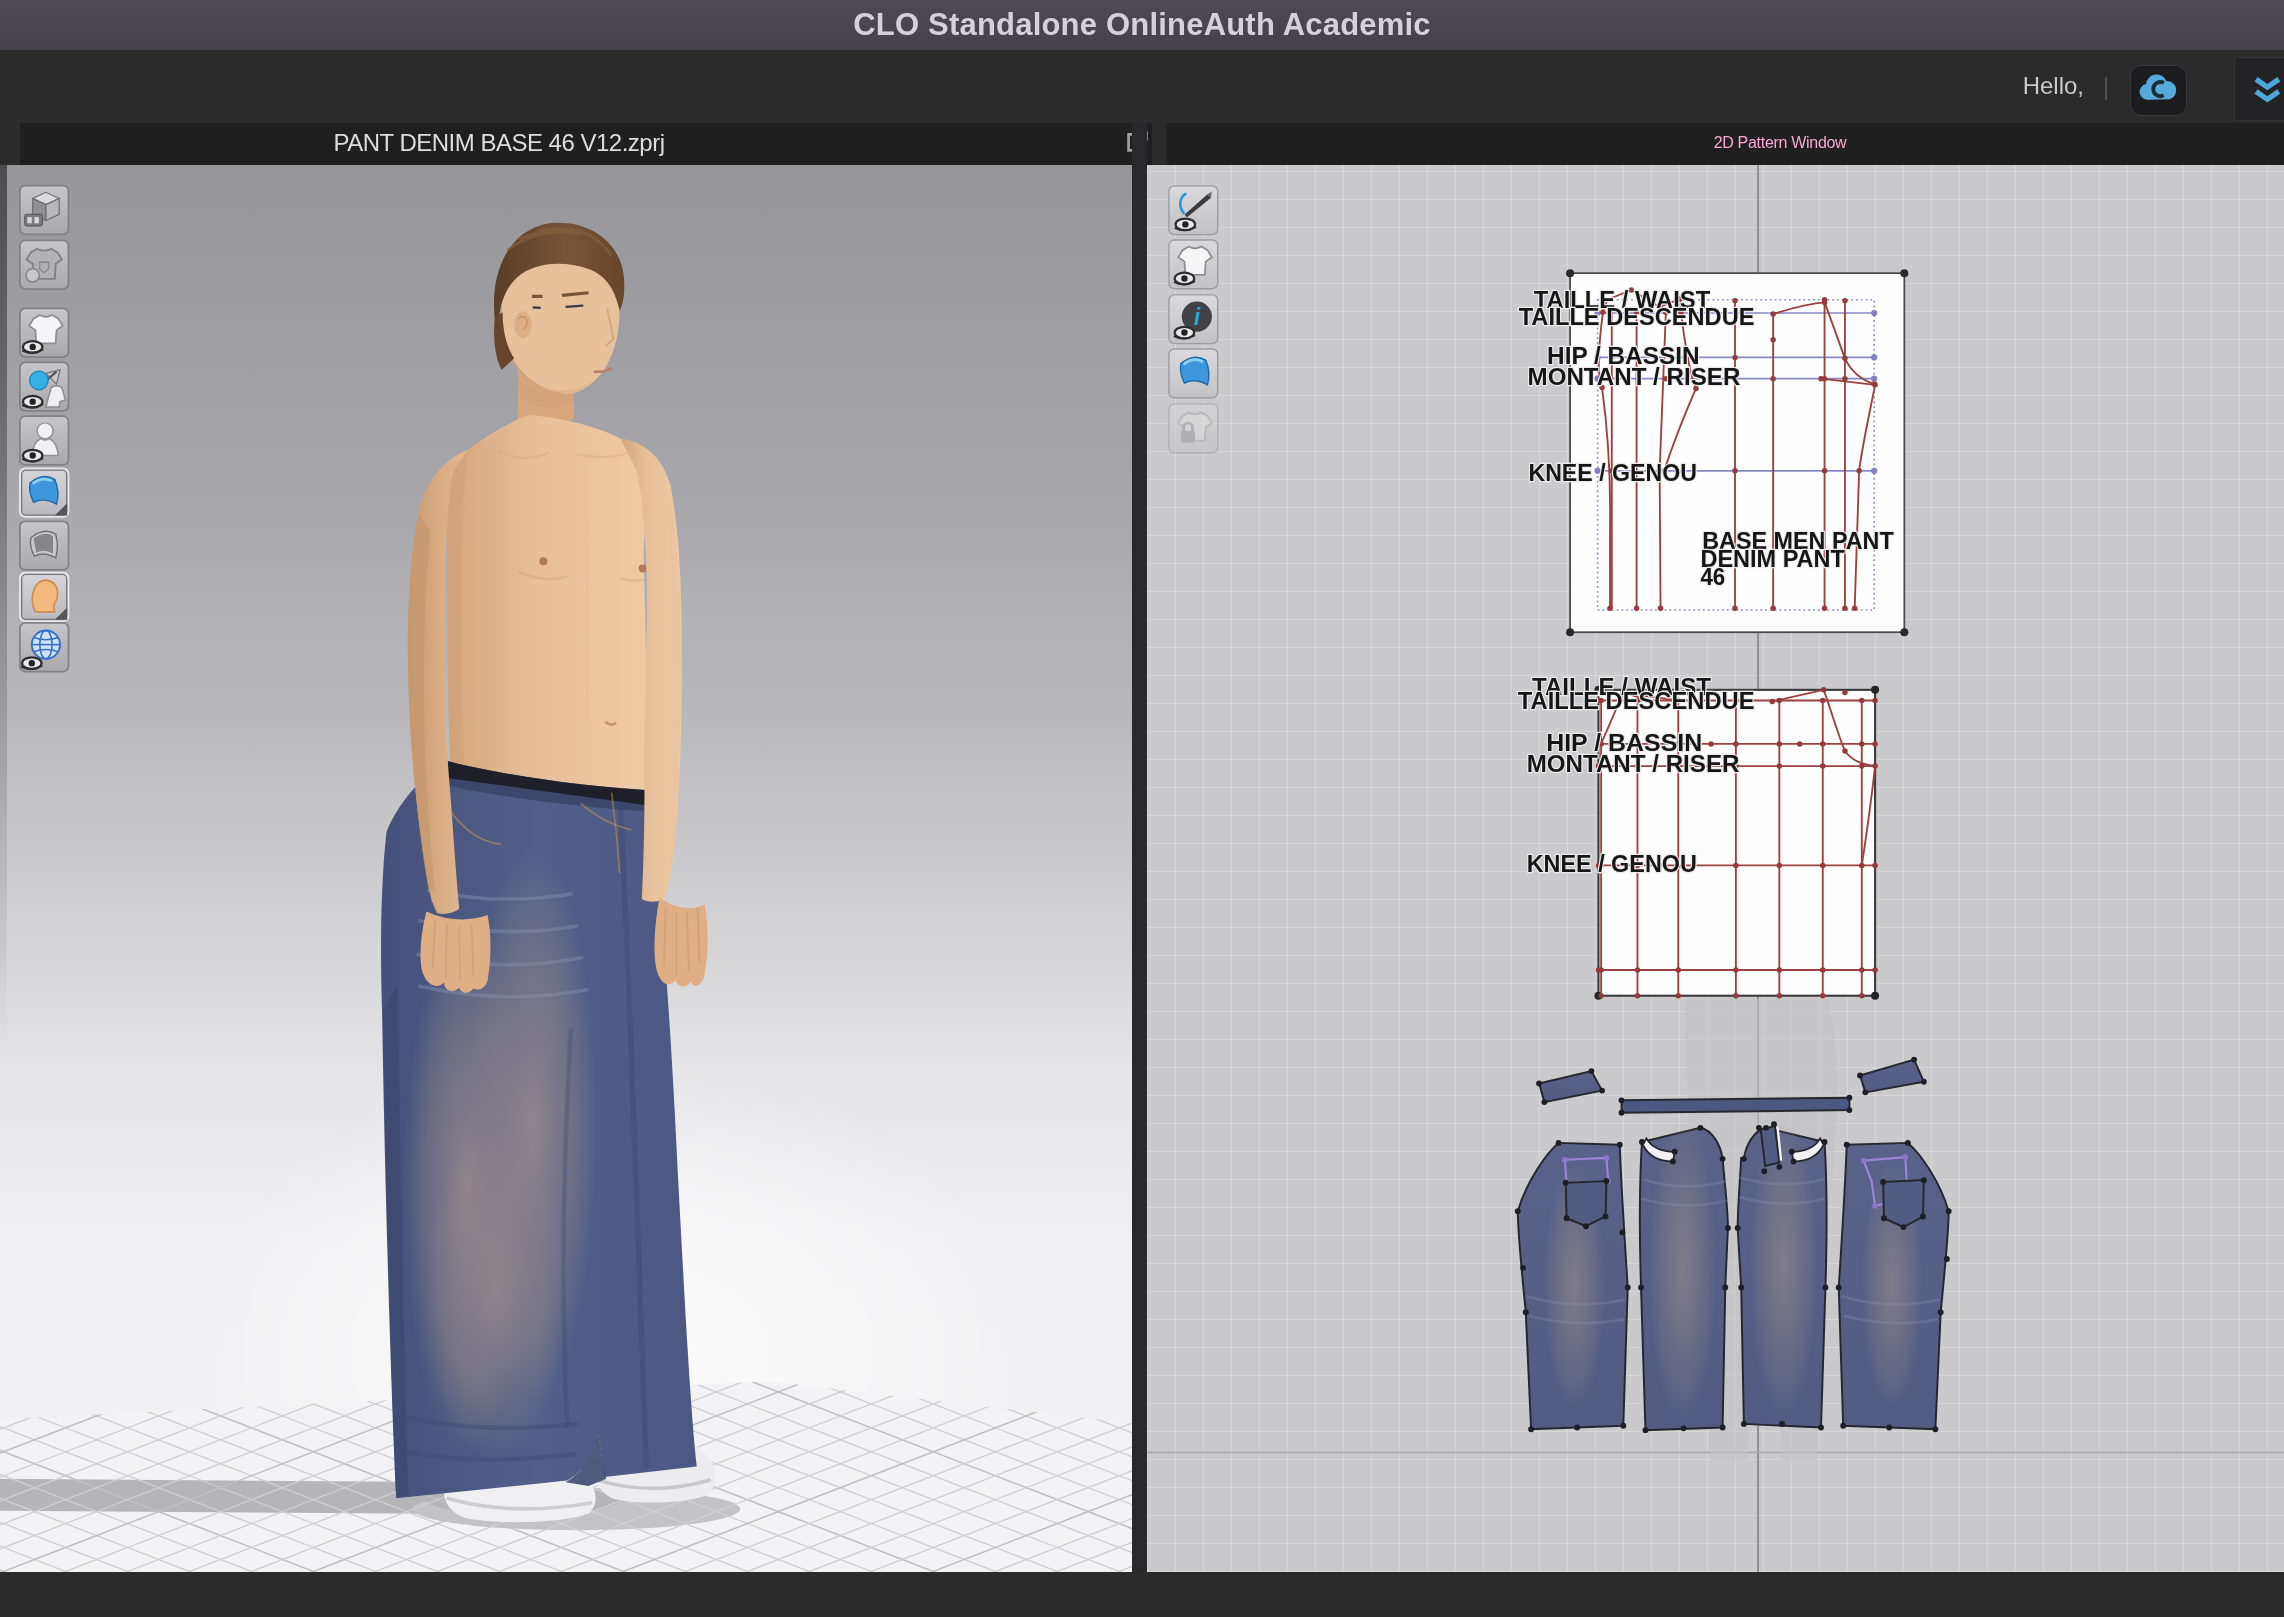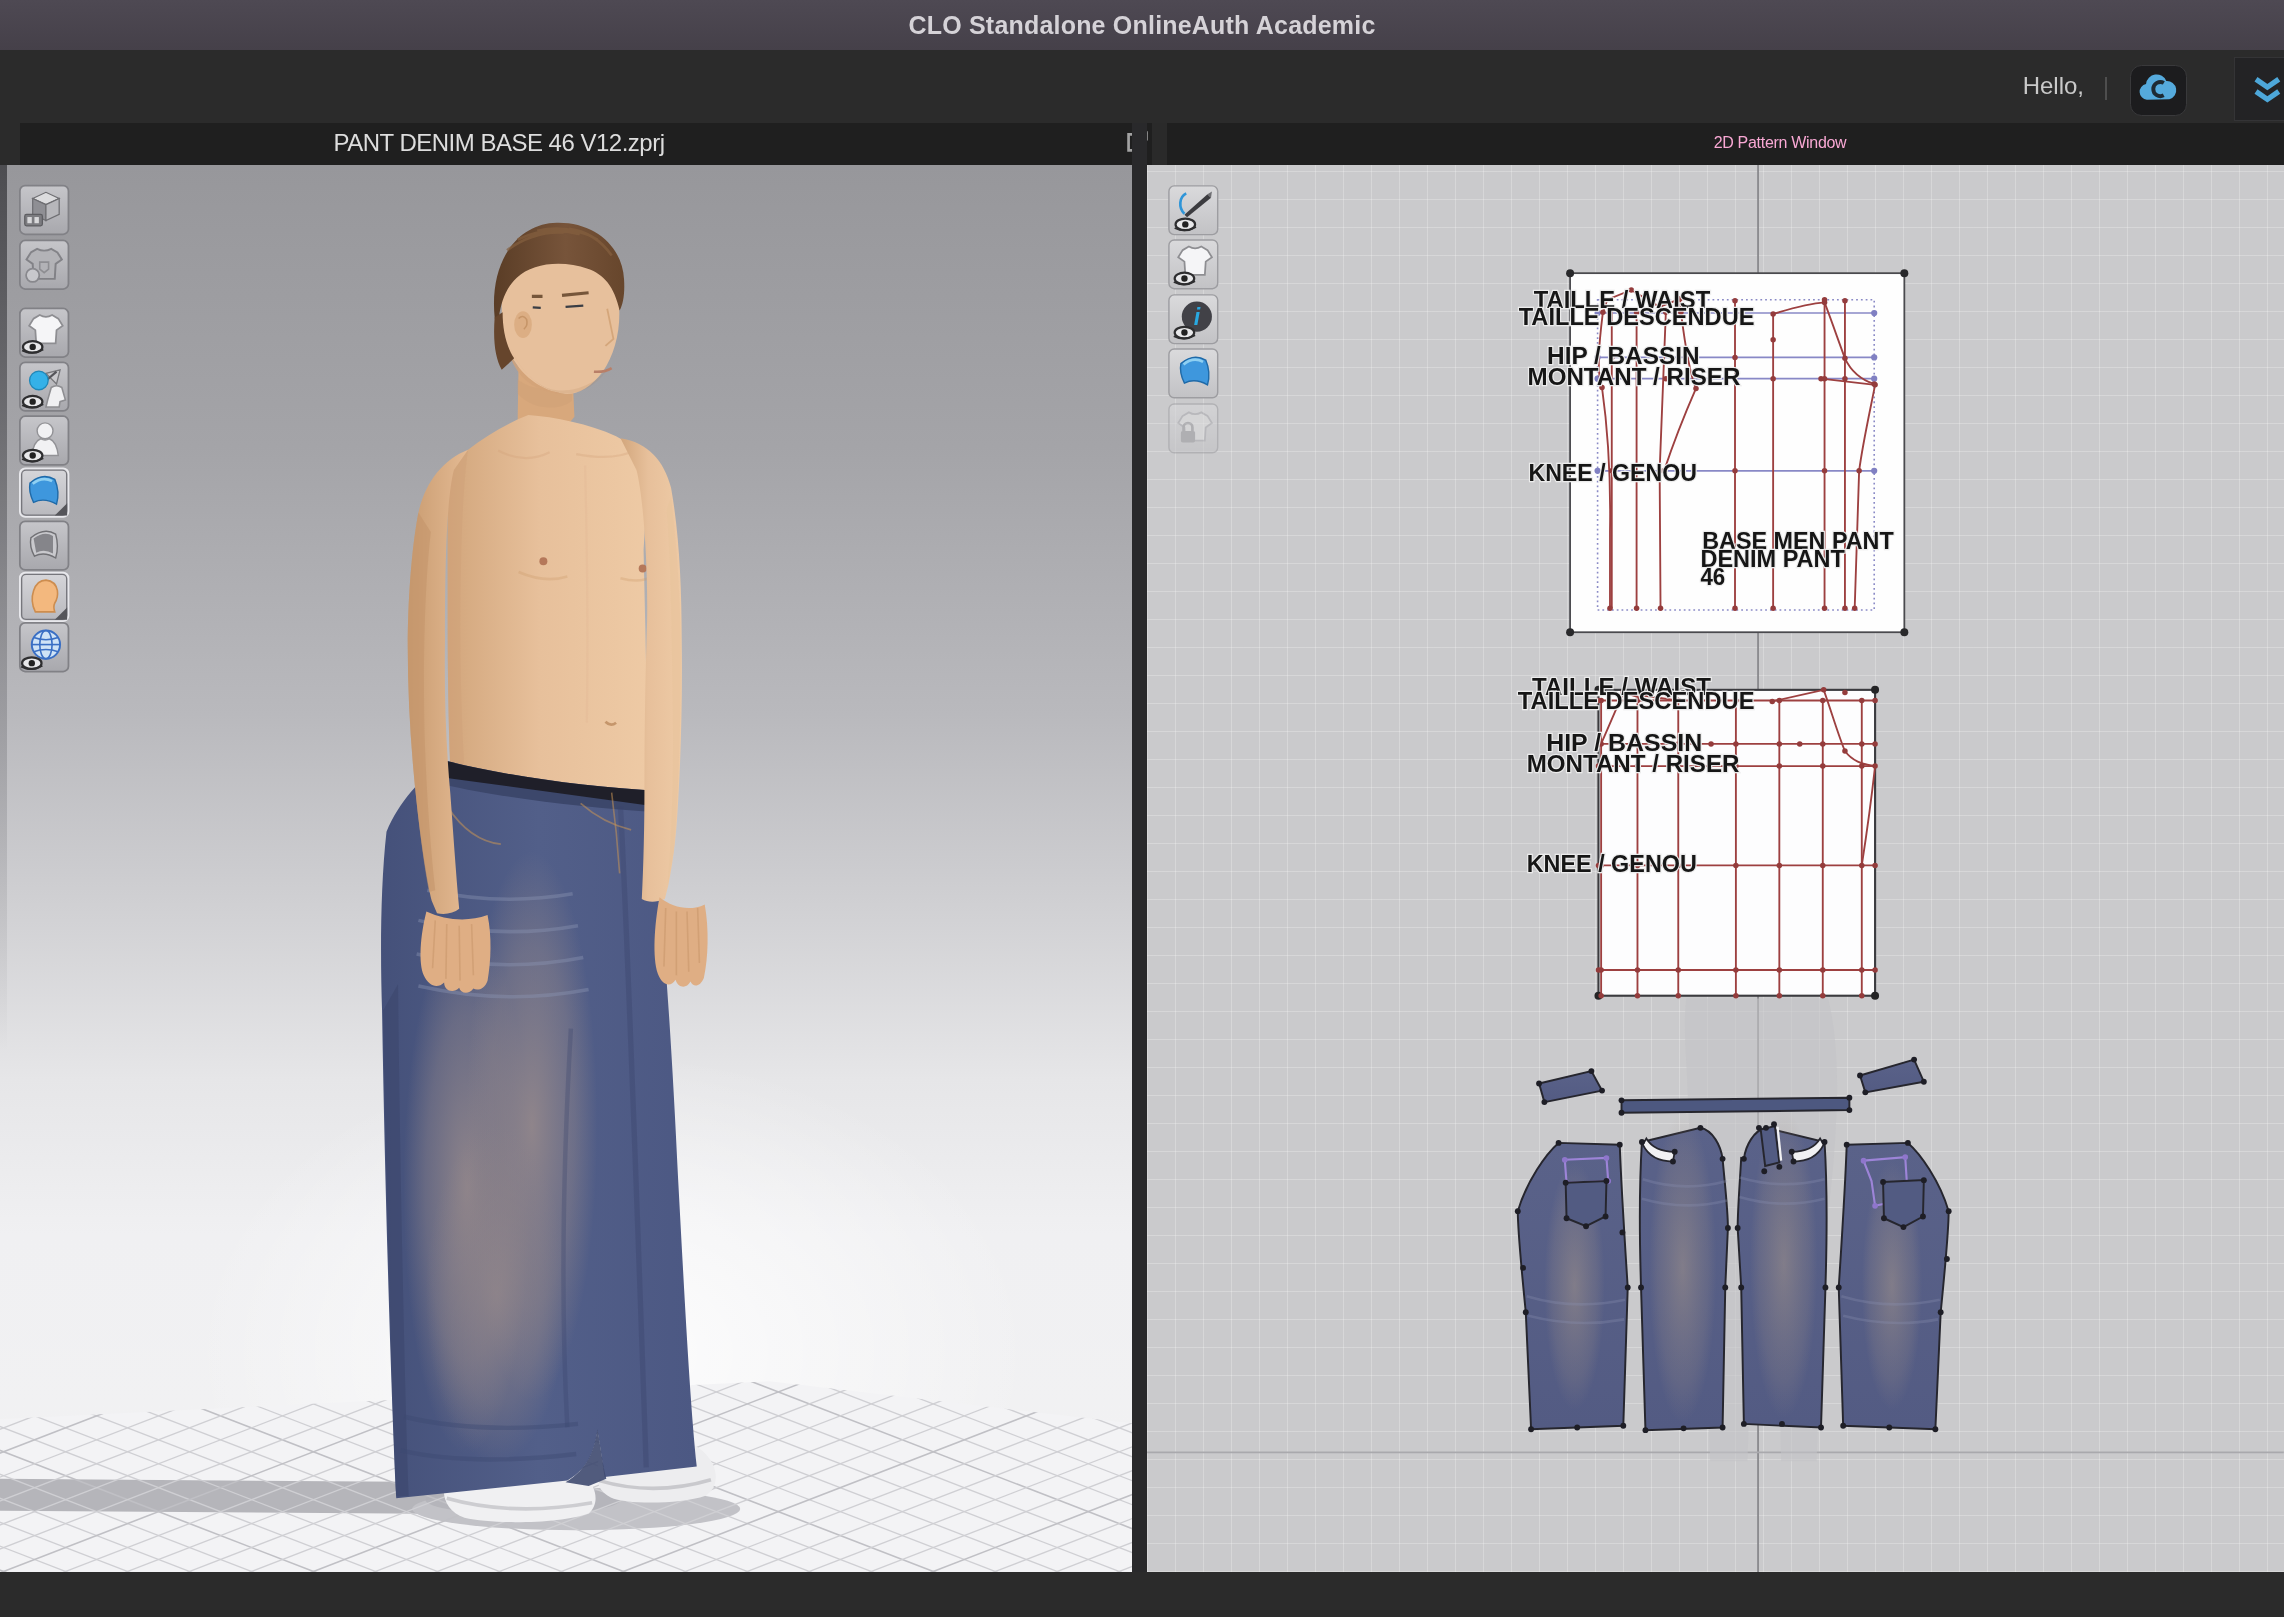--- a/index.html
+++ b/index.html
@@ -2,21 +2,21 @@
 <html style="font-size:14px"><head>
 <meta charset="utf-8">
 <style>
 * { margin:0; padding:0; box-sizing:border-box; }
 html,body { width:2284px; height:1617px; overflow:hidden; background:#2b2b2b;
   font-family:"Liberation Sans", sans-serif; }
 #app { position:relative; width:2284px; height:1617px; }
 
 .topbar { position:absolute; left:0; top:0; width:2284px; height:50px;
   background:linear-gradient(#4e4953,#454049); color:#d5d2d7; font-weight:bold;
-  font-size:25px; letter-spacing:0.2px; text-align:center; line-height:50px; }
+  font-size:31px; letter-spacing:0.2px; text-align:center; line-height:50px; }
 
 .menubar { position:absolute; left:0; top:50px; width:2284px; height:74px;
   background:#2b2b2b; }
 .hello { position:absolute; right:200px; top:0; height:74px; line-height:71px;
   font-size:24px; color:#c9c9c9; }
 .sep { position:absolute; left:2105px; top:26.6px; width:1.8px; height:23px; background:#4e4e4e; }
 .cloudbtn { position:absolute; left:2130px; top:15px; width:57px; height:51px;
   background:#1c1c1e; border:1.8px solid #39393b; border-radius:11.5px; }
 .chevbtn { position:absolute; left:2234px; top:7px; width:50px; height:64px;
   background:#232325; border:1.8px solid #343436; border-right:none; }

